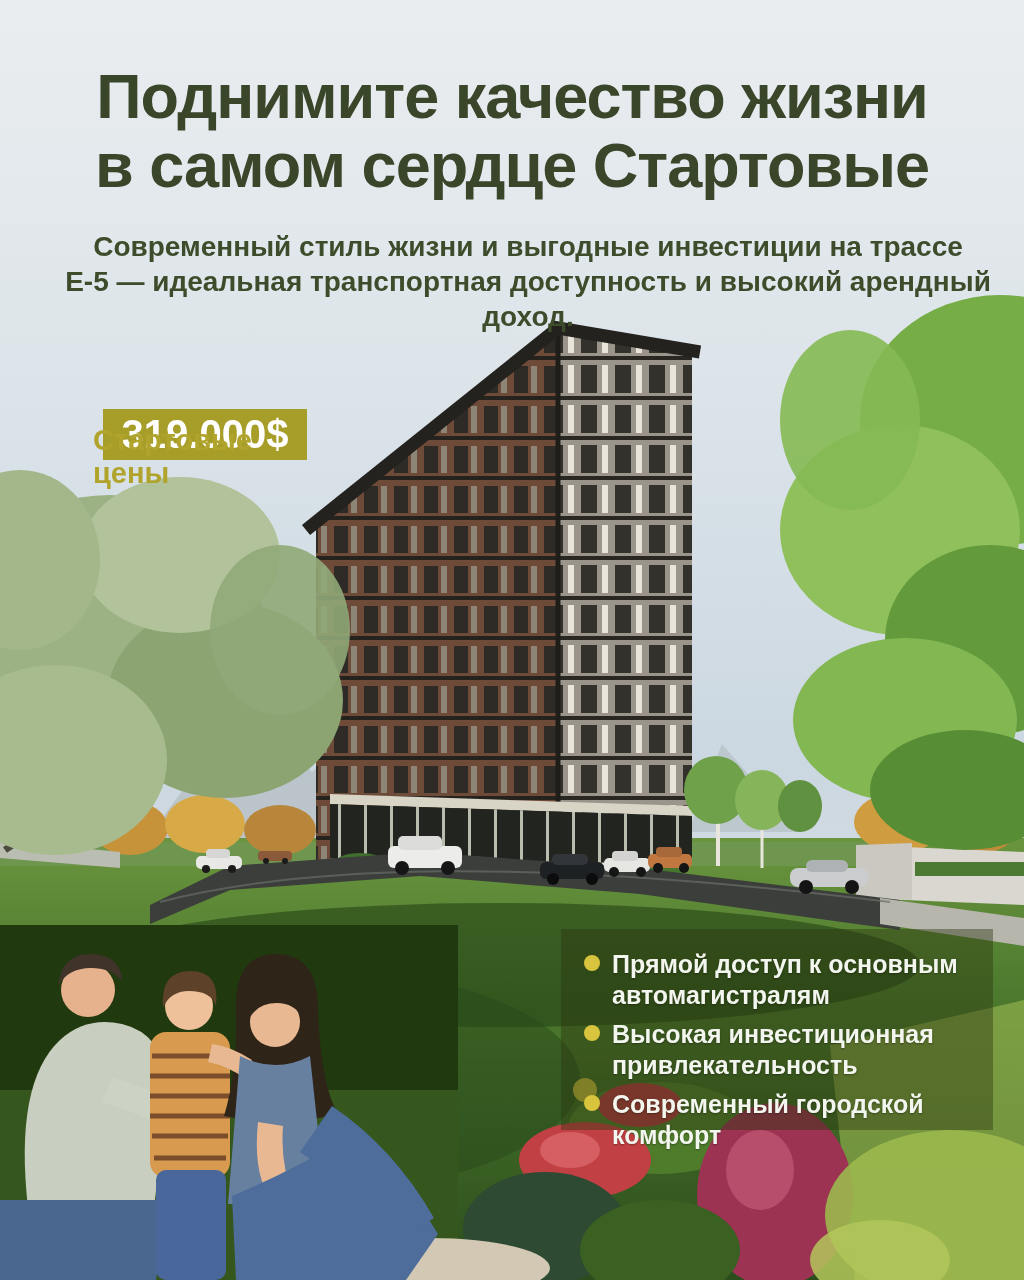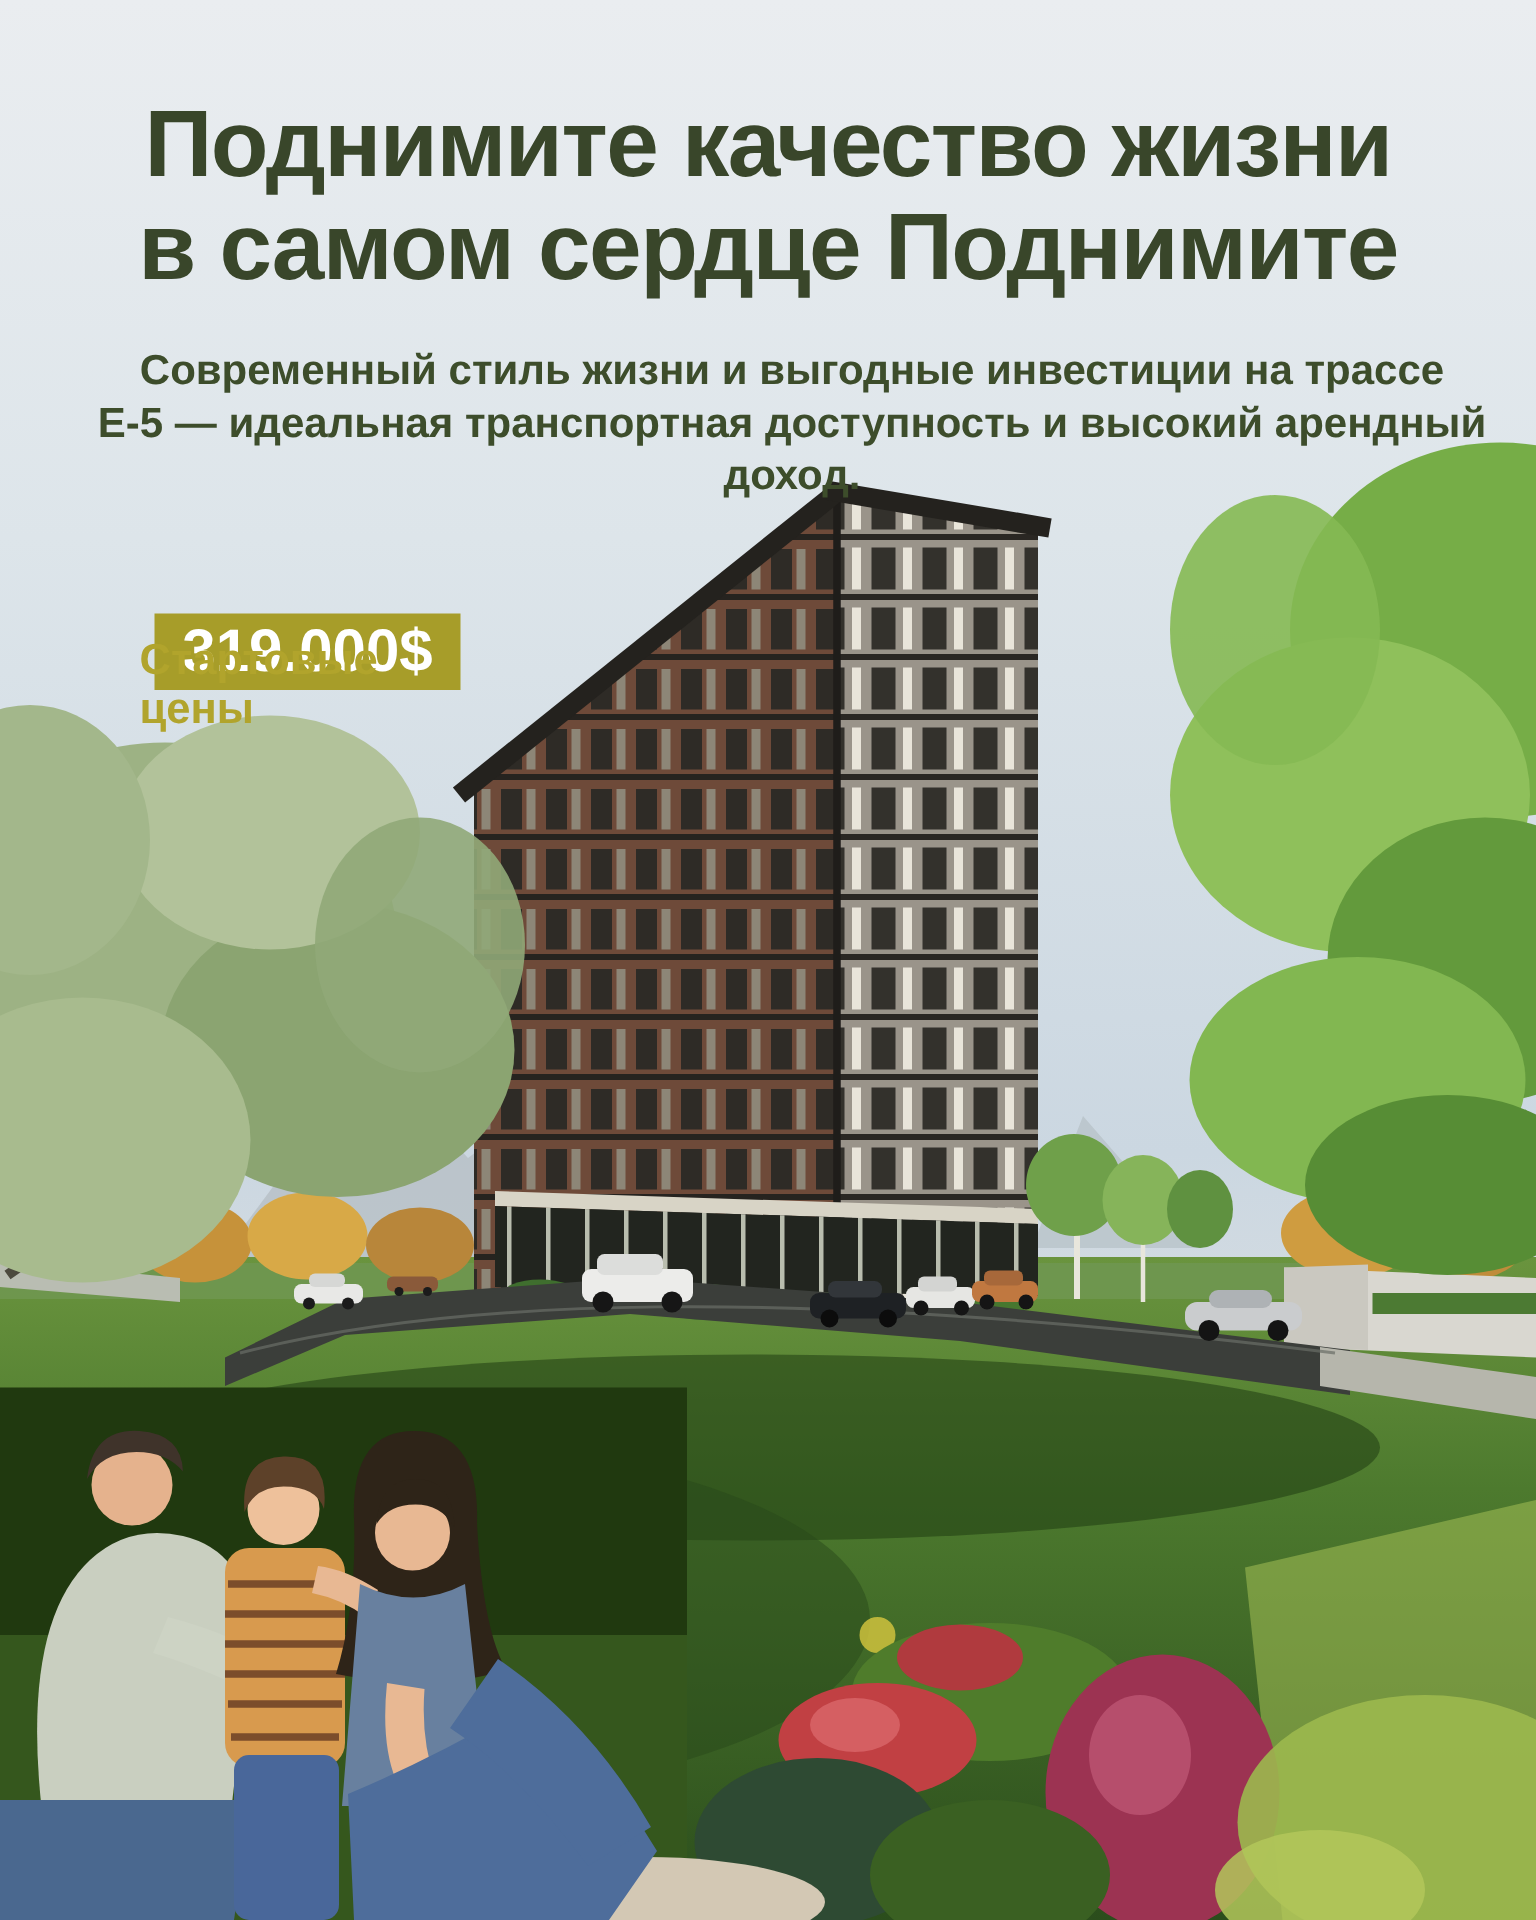--- a/index.html
+++ b/index.html
@@ -249,25 +249,39 @@
         <path d="M240,1056 q36,18 70,0 l16,148 h-98z" fill="#68809f"></path>
         <path d="M258,1122 q-6,58 18,84 l18,-10 q-14,-30 -11,-70z" fill="#e8b893"></path>
         <path d="M232,1196 q62,-26 122,-62 q44,34 84,100 l-32,46 H236z" fill="#4e6d9b"></path>
         <path d="M332,1106 q62,42 102,112 l-42,26 q-46,-62 -92,-92z" fill="#4e6d9b"></path>
       </g>
     </g>
   </svg>
 
   <h1 class="headline">
     <span style="display:block">Поднимите качество жизни</span>
-    <span style="display:block">в самом сердце Поднимите</span>
+    <span style="display:block">в самом сердце Стартовые</span>
   </h1>
 
   <p class="subtitle">
     <span style="display:block">Современный стиль жизни и выгодные инвестиции на трассе</span>
     <span style="display:block">Е-5 — идеальная транспортная доступность и высокий арендный доход.</span>
   </p>
 
   <div class="price-badge">319.000$</div>
   <div class="price-caption">Стартовые цены</div>
 
+  <div class="features-panel">
+    <div class="feature-item">
+      <span class="feature-dot"></span>
+      <span class="feature-text">Прямой доступ к основным автомагистралям</span>
+    </div>
+    <div class="feature-item">
+      <span class="feature-dot"></span>
+      <span class="feature-text">Высокая инвестиционная привлекательность</span>
+    </div>
+    <div class="feature-item">
+      <span class="feature-dot"></span>
+      <span class="feature-text">Современный городской комфорт</span>
+    </div>
+  </div>
 
 </div>
 
 </body></html>

